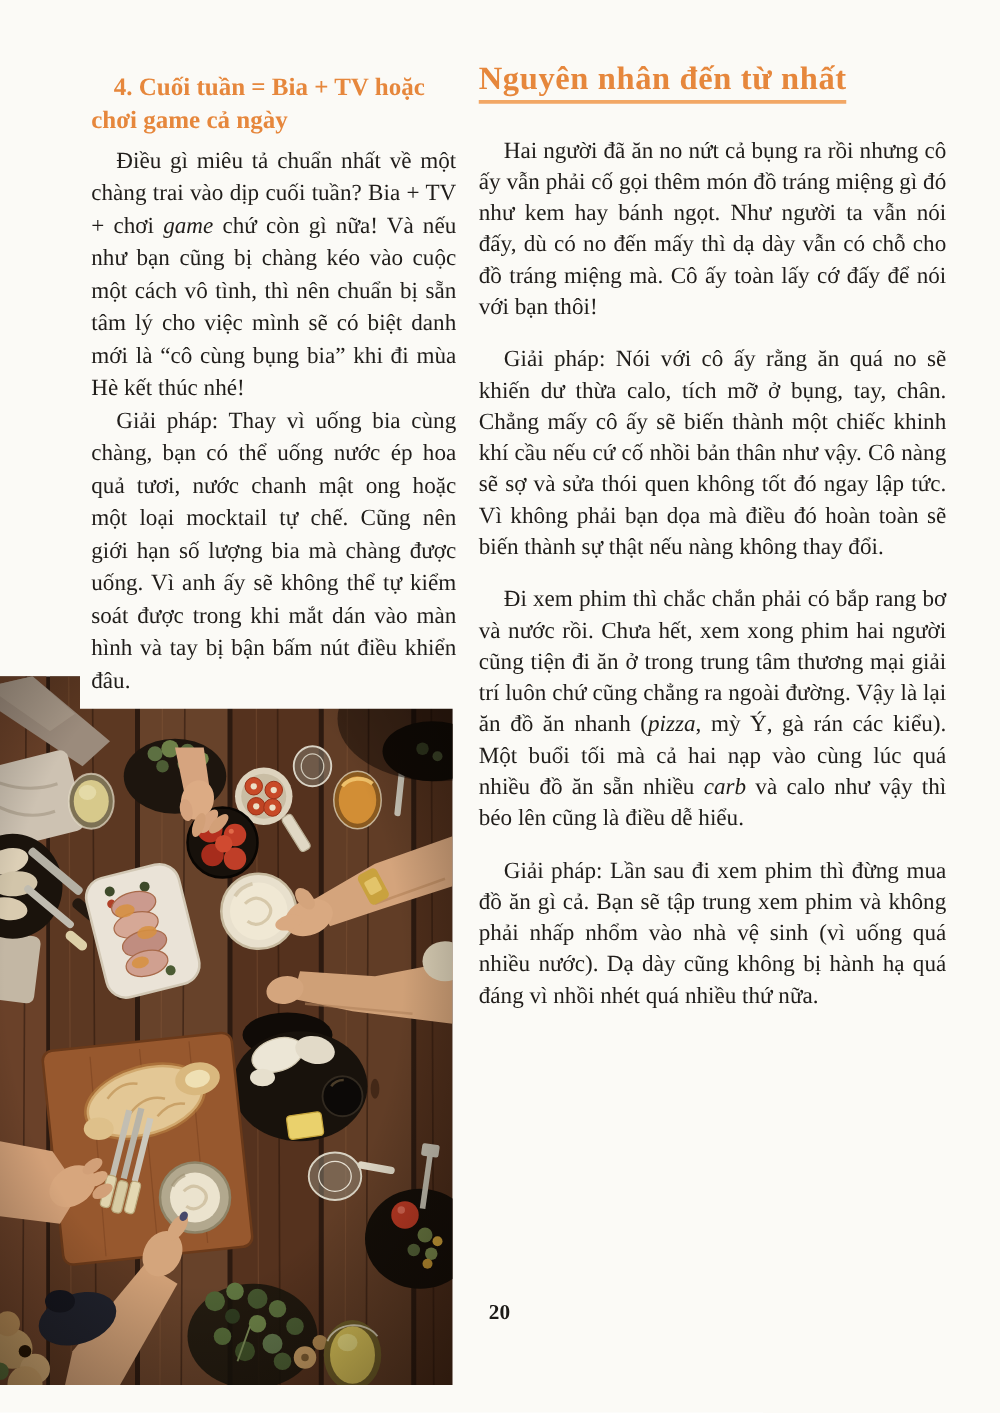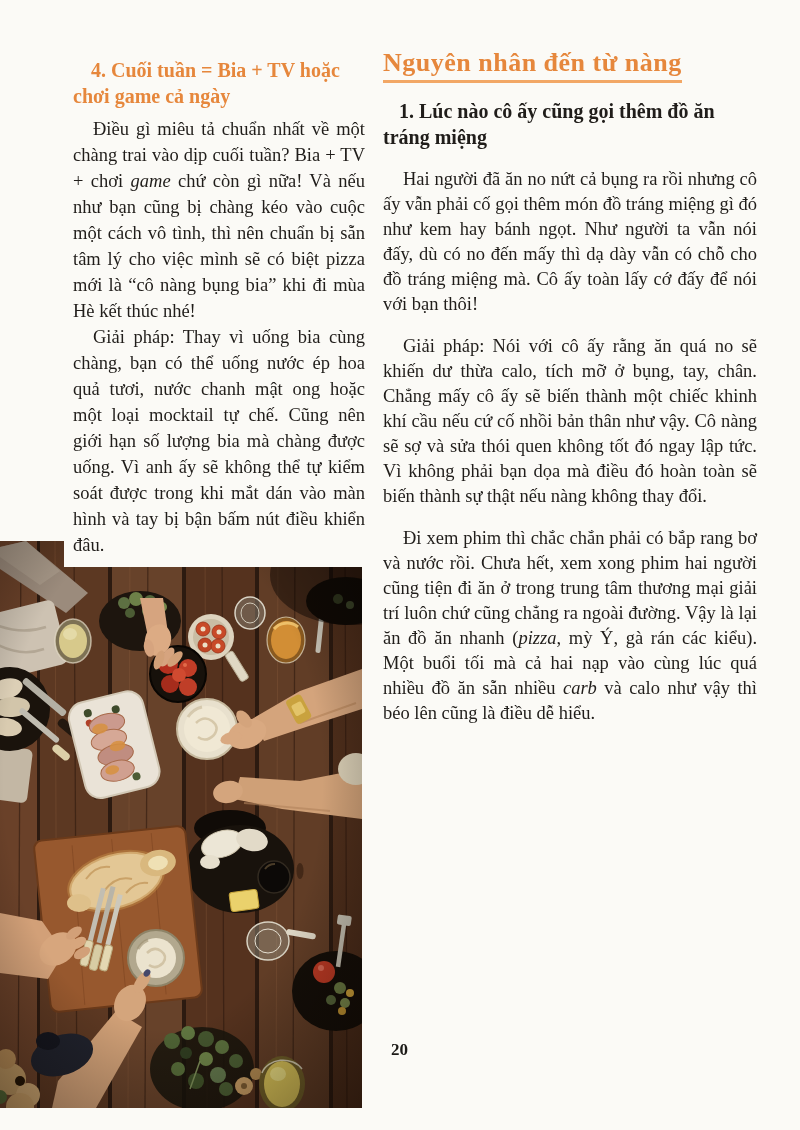--- a/index.html
+++ b/index.html
@@ -51,30 +51,30 @@
     font-weight:bold; font-size:17px; color:#1c1a17;
   }
 </style>
 </head>
 <body>
 
 <div class="page">
 
   <section class="col-left">
     <h2 class="heading-orange">4. Cuối tuần = Bia + TV hoặc chơi game cả ngày</h2>
-    <p class="body-p"><span>Điều gì miêu tả chuẩn nhất về một chàng trai vào dịp cuối tuần? Bia + TV + chơi </span><em>game</em><span> chứ còn gì nữa! Và nếu như bạn cũng bị chàng kéo vào cuộc một cách vô tình, thì nên chuẩn bị sẵn tâm lý cho việc mình sẽ có biệt pizza mới là “cô nàng bụng bia” khi đi mùa Hè kết thúc nhé!</span></p>
+    <p class="body-p"><span>Điều gì miêu tả chuẩn nhất về một chàng trai vào dịp cuối tuần? Bia + TV + chơi </span><em>game</em><span> chứ còn gì nữa! Và nếu như bạn cũng bị chàng kéo vào cuộc một cách vô tình, thì nên chuẩn bị sẵn tâm lý cho việc mình sẽ có biệt danh mới là “cô cùng bụng bia” khi đi mùa Hè kết thúc nhé!</span></p>
     <p class="body-p"><span class="sol-label">Giải pháp:</span><span> Thay vì uống bia cùng chàng, bạn có thể uống nước ép hoa quả tươi, nước chanh mật ong hoặc một loại mocktail tự chế. Cũng nên giới hạn số lượng bia mà chàng được uống. Vì anh ấy sẽ không thể tự kiểm soát được trong khi mắt dán vào màn hình và tay bị bận bấm nút điều khiển đâu.</span></p>
   </section>
 
   <section class="col-right">
-    <h1 class="title-right">Nguyên nhân đến từ nàng</h1>
-    <h3 class="subhead">1. Lúc nào cô ấy cũng gọi thêm đồ ăn tráng miệng</h3>
+    <h1 class="title-right">Nguyên nhân đến từ nhất</h1>
     <p class="body-p"><span>Hai người đã ăn no nứt cả bụng ra rồi nhưng cô ấy vẫn phải cố gọi thêm món đồ tráng miệng gì đó như kem hay bánh ngọt. Như người ta vẫn nói đấy, dù có no đến mấy thì dạ dày vẫn có chỗ cho đồ tráng miệng mà. Cô ấy toàn lấy cớ đấy để nói với bạn thôi!</span></p>
     <p class="body-p"><span class="sol-label">Giải pháp:</span><span> Nói với cô ấy rằng ăn quá no sẽ khiến dư thừa calo, tích mỡ ở bụng, tay, chân. Chẳng mấy cô ấy sẽ biến thành một chiếc khinh khí cầu nếu cứ cố nhồi bản thân như vậy. Cô nàng sẽ sợ và sửa thói quen không tốt đó ngay lập tức. Vì không phải bạn dọa mà điều đó hoàn toàn sẽ biến thành sự thật nếu nàng không thay đổi.</span></p>
     <p class="body-p"><span>Đi xem phim thì chắc chắn phải có bắp rang bơ và nước rồi. Chưa hết, xem xong phim hai người cũng tiện đi ăn ở trong trung tâm thương mại giải trí luôn chứ cũng chẳng ra ngoài đường. Vậy là lại ăn đồ ăn nhanh (</span><em>pizza</em><span>, mỳ Ý, gà rán các kiểu). Một buổi tối mà cả hai nạp vào cùng lúc quá nhiều đồ ăn sẵn nhiều </span><em>carb</em><span> và calo như vậy thì béo lên cũng là điều dễ hiểu.</span></p>
+    <p class="body-p"><span class="sol-label">Giải pháp:</span><span> Lần sau đi xem phim thì đừng mua đồ ăn gì cả. Bạn sẽ tập trung xem phim và không phải nhấp nhổm vào nhà vệ sinh (vì uống quá nhiều nước). Dạ dày cũng không bị hành hạ quá đáng vì nhồi nhét quá nhiều thứ nữa.</span></p>
   </section>
 
   <figure class="photo" aria-label="Overhead photograph of a shared meal on a dark wooden table: hands reach for tomatoes, a plate of sliced roast meat, bowls of cream dip, bread on a cutting board, cheese, butter, drinks and fresh herbs.">
     <svg viewBox="0 0 362 567" width="362" height="567" xmlns="http://www.w3.org/2000/svg">
       <defs>
         <radialGradient id="vig" cx="45%" cy="42%" r="80%">
           <stop offset="55%" stop-color="rgba(0,0,0,0)"></stop>
           <stop offset="100%" stop-color="rgba(12,5,0,0.5)"></stop>
         </radialGradient>
       </defs>

